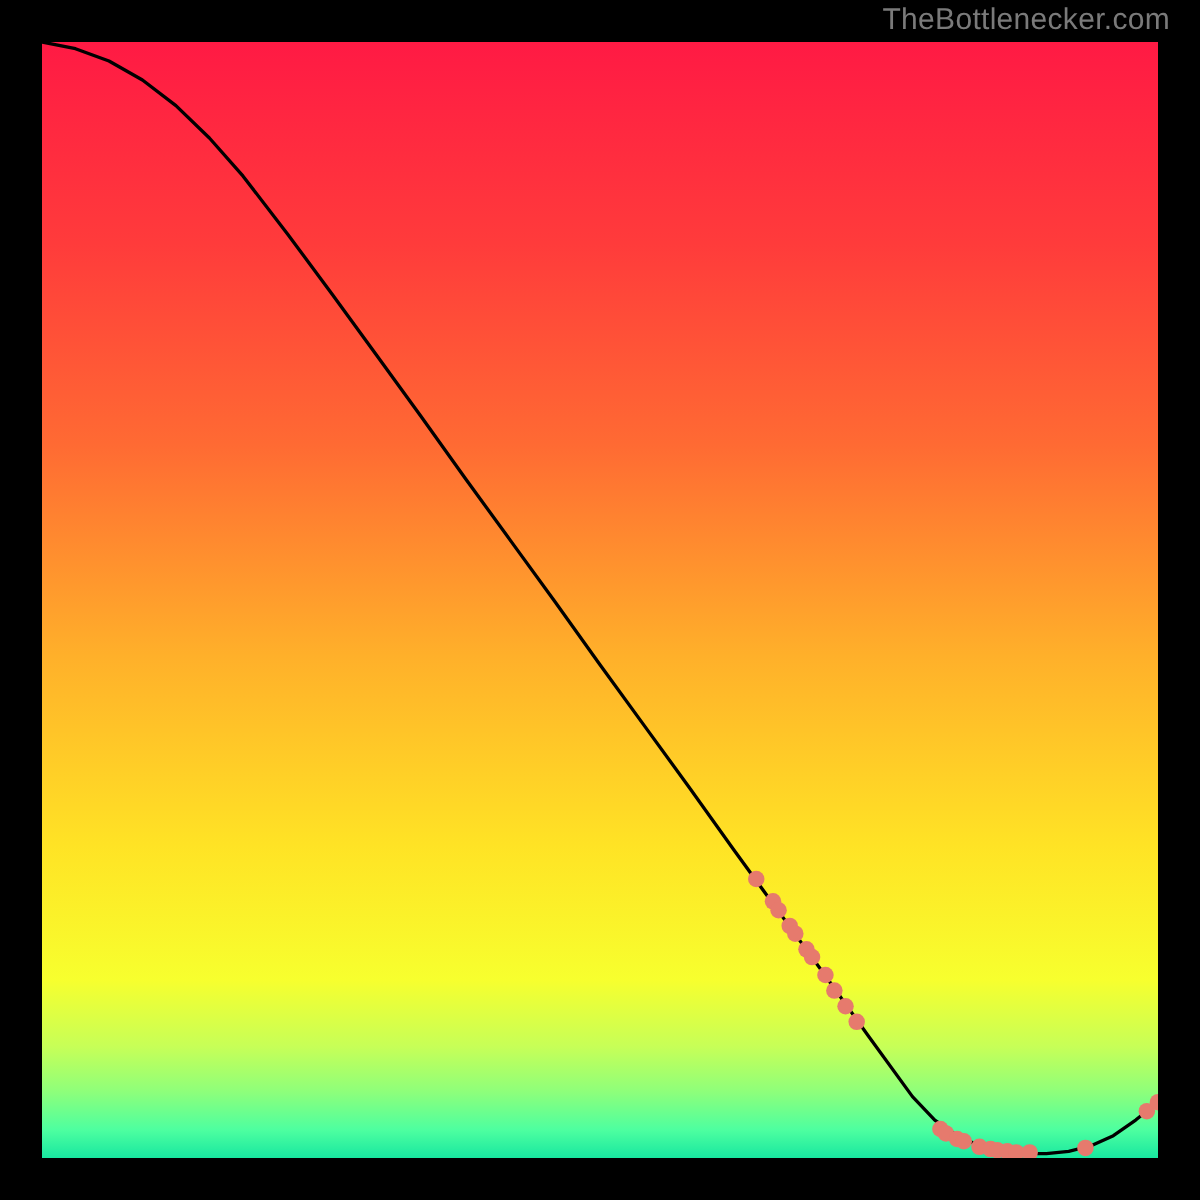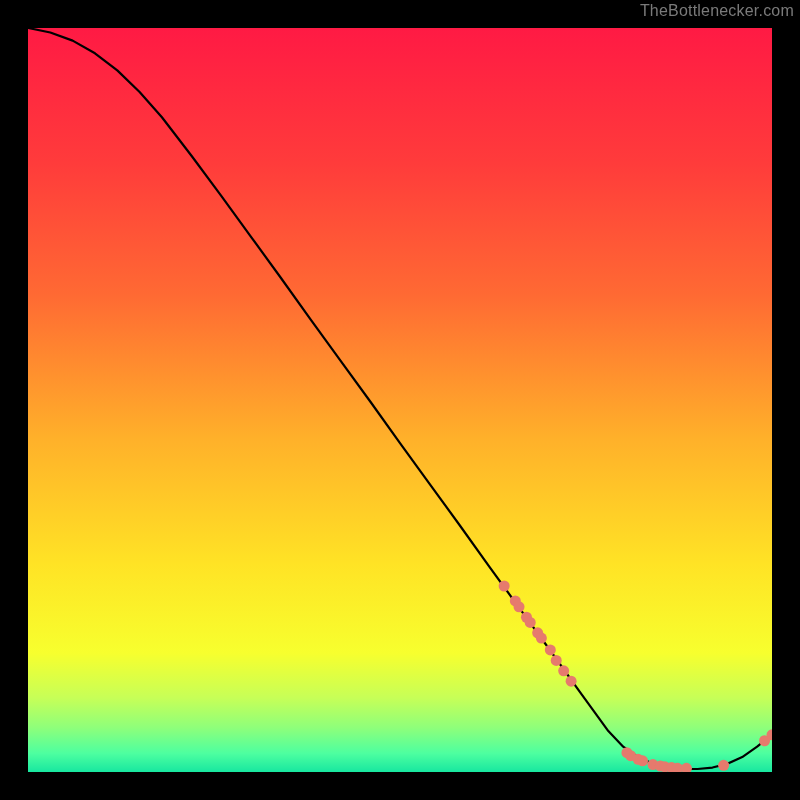--- a/index.html
+++ b/index.html
@@ -15,23 +15,23 @@
     position: absolute;
     top: 0;
     left: 0;
     width: 800px;
     height: 800px;
     background: #000;
   }
   .watermark {
     position: absolute;
     top: 2px;
-    right: 6px;
+    right: 20px;
     color: #7a7a7a;
-    font-size: 16px;
+    font-size: 20px;
     font-weight: 500;
     letter-spacing: 0.2px;
     user-select: none;
   }
   .plot {
     position: absolute;
     left: 28px;
     top: 28px;
     width: 744px;
     height: 744px;

